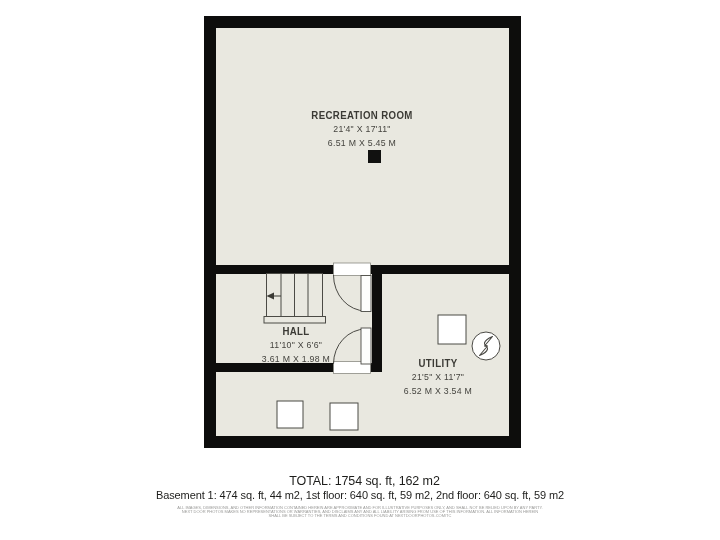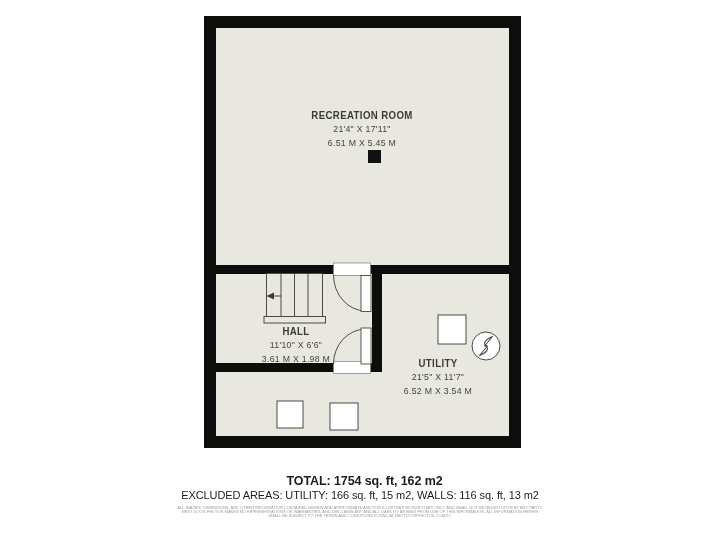--- a/index.html
+++ b/index.html
@@ -4,21 +4,21 @@
 <style>
   html,body{margin:0;padding:0;background:#ffffff;}
   .page{position:relative;width:645px;height:540px;background:#ffffff;overflow:hidden;
         font-family:"Liberation Sans", sans-serif;}
   .plan-svg{position:absolute;left:0;top:0;width:720px;height:540px;}
   .room-label{position:absolute;text-align:center;color:#3b3a35;
               transform:scaleX(0.92);transform-origin:center top;}
   .room-name{font-size:10.5px;letter-spacing:0.4px;line-height:14px;font-weight:bold;color:#3b3a35;}
   .room-dim{font-size:9.5px;letter-spacing:0.3px;line-height:13.5px;color:#45443f;}
   .footer{position:absolute;left:0;top:474px;width:720px;text-align:center;color:#1d1d1b;}
-  .f-total{font-size:12.5px;font-weight:bold;line-height:15px;letter-spacing:-0.1px;padding-left:9px;}
+  .f-total{font-size:12.5px;font-weight:normal;line-height:15px;letter-spacing:-0.1px;padding-left:9px;}
   .f-line{font-size:11px;line-height:13.5px;letter-spacing:-0.1px;}
   .disclaimer{margin-top:3px;color:#9a9a98;font-size:4px;line-height:4.4px;letter-spacing:0;}
 </style>
 </head>
 <body>
 
 <div class="page">
 
   <svg class="plan-svg" viewBox="0 0 720 540">
 
@@ -75,21 +75,21 @@
   </div>
 
   <div class="room-label" style="left:363px;top:356px;width:150px;">
     <div class="room-name">UTILITY</div>
     <div class="room-dim">21'5" X 11'7"</div>
     <div class="room-dim">6.52 M X 3.54 M</div>
   </div>
 
   <div class="footer">
     <div class="f-total">TOTAL: 1754 sq. ft, 162 m2</div>
-    <div class="f-line">EXCLUDED AREAS: UTILITY: 166 sq. ft, 15 m2, WALLS: 116 sq. ft, 13 m2</div>
+    <div class="f-line">Basement 1: 474 sq. ft, 44 m2, 1st floor: 640 sq. ft, 59 m2, 2nd floor: 640 sq. ft, 59 m2</div>
     <div class="disclaimer">
       <div>ALL IMAGES, DIMENSIONS, AND OTHER INFORMATION CONTAINED HEREIN ARE APPROXIMATE AND FOR ILLUSTRATIVE PURPOSES ONLY, AND SHALL NOT BE RELIED UPON BY ANY PARTY.</div>
       <div>NEXT DOOR PHOTOS MAKES NO REPRESENTATIONS OR WARRANTIES, AND DISCLAIMS ANY AND ALL LIABILITY ARISING FROM USE OF THIS INFORMATION. ALL INFORMATION HEREIN</div>
       <div>SHALL BE SUBJECT TO THE TERMS AND CONDITIONS FOUND AT NEXTDOORPHOTOS.COM/TC</div>
     </div>
   </div>
 
 </div>
 
 </body></html>

